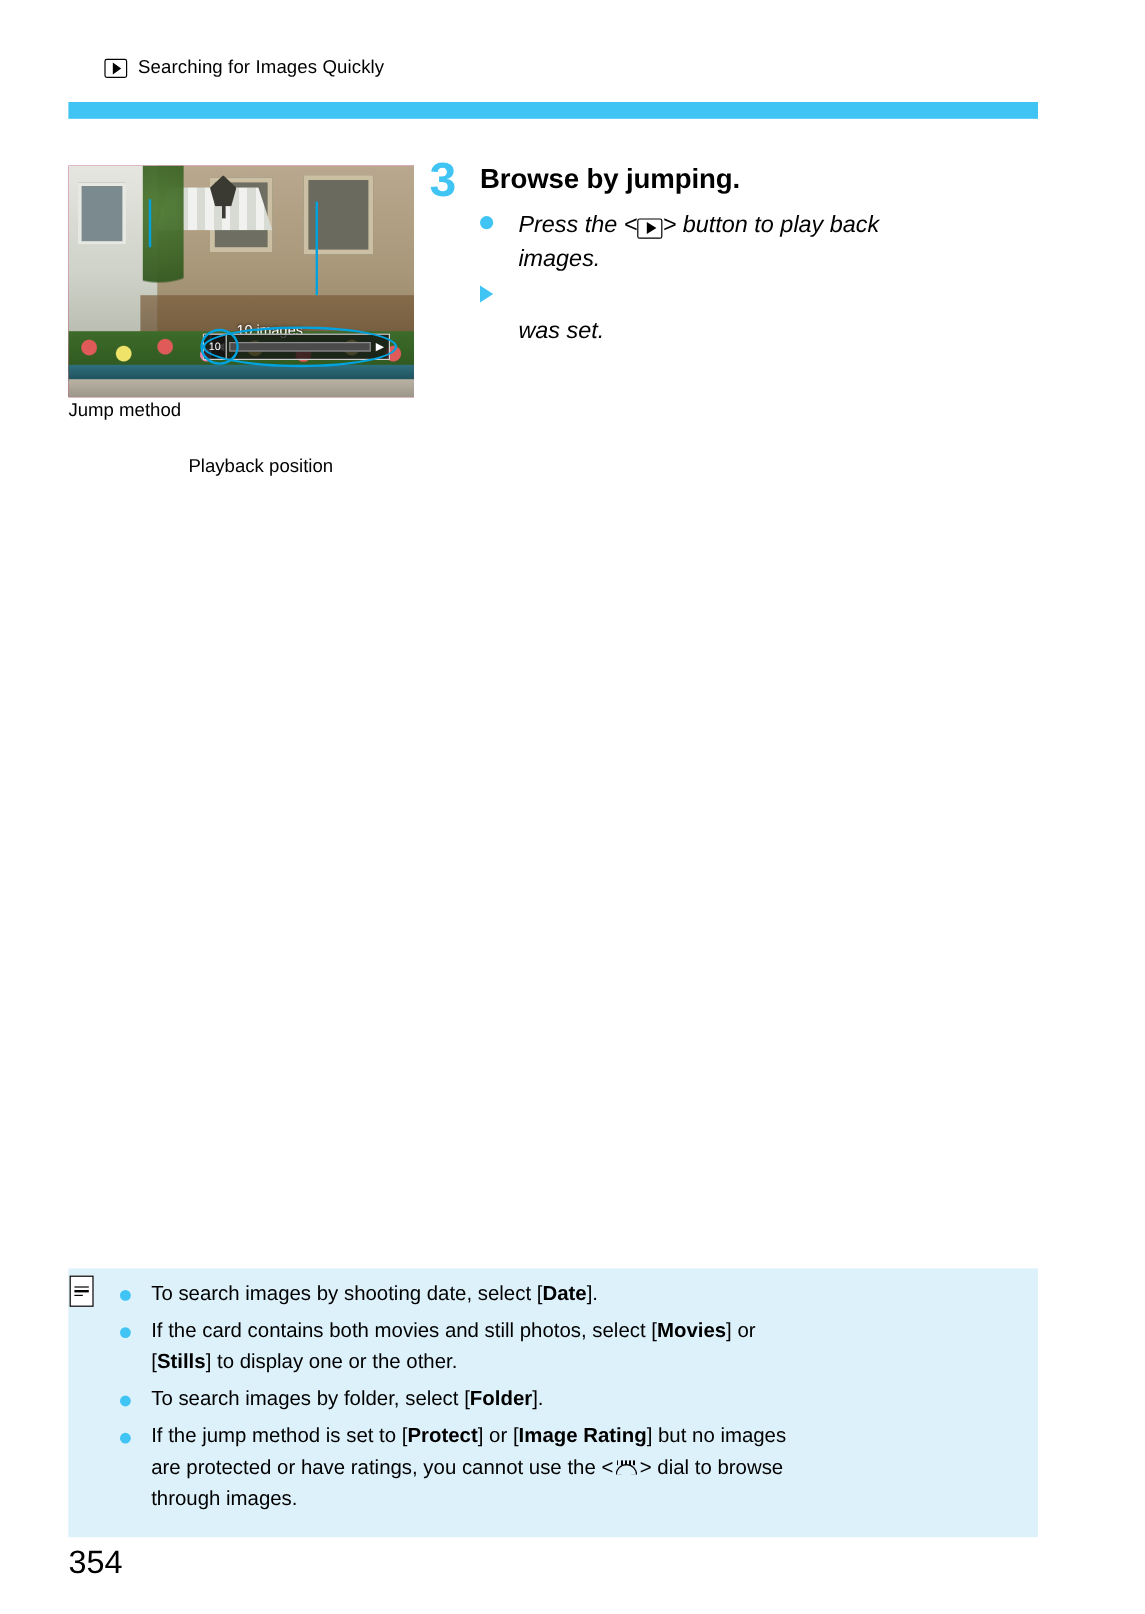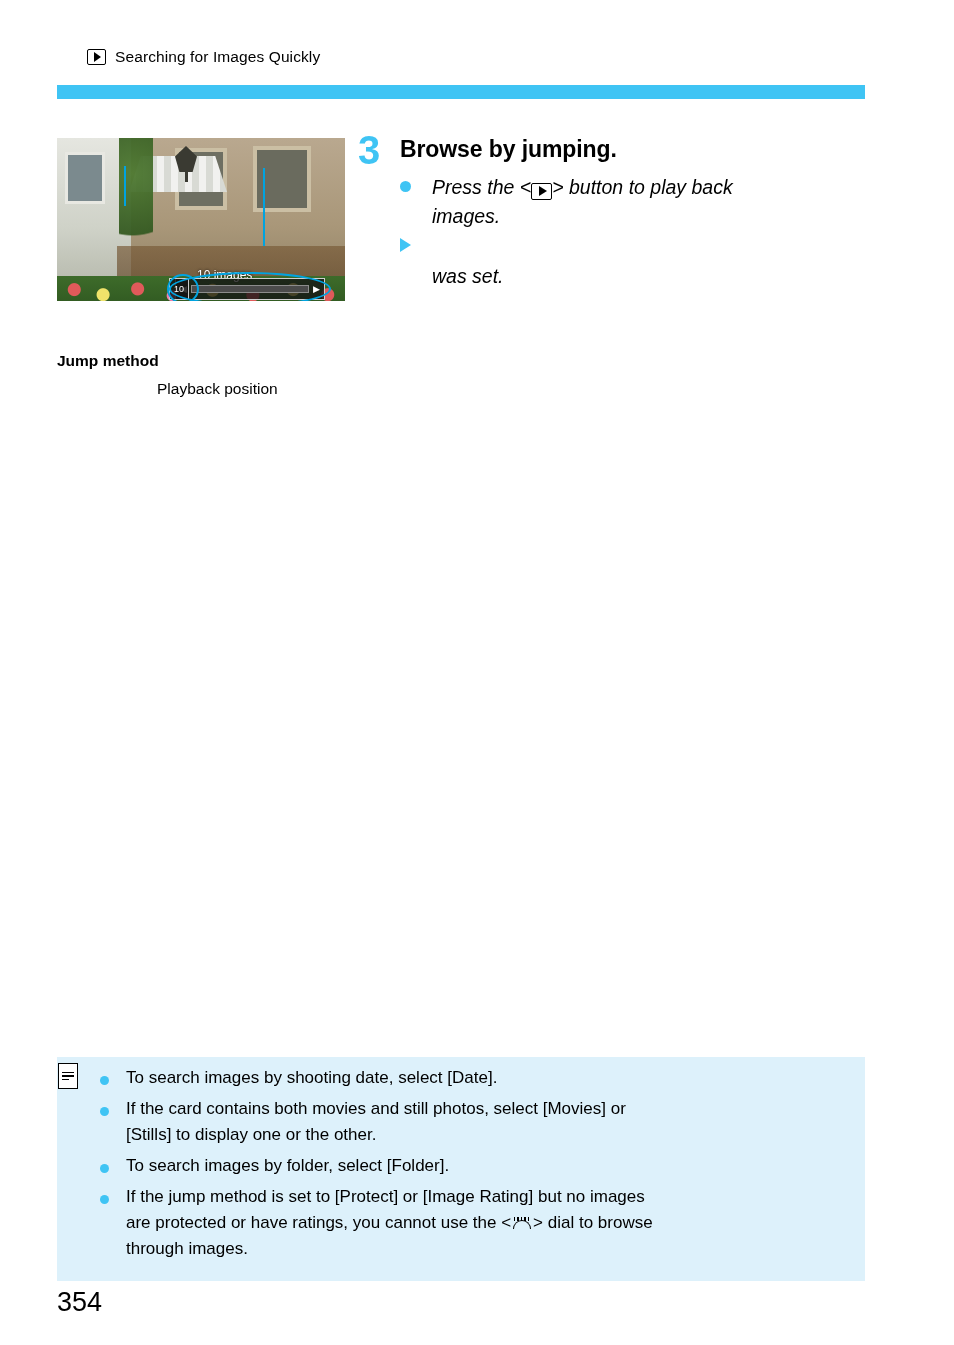--- a/index.html
+++ b/index.html
@@ -58,21 +58,21 @@
     height: 14px;
     background: #3fc4f4;
   }
 
   
   .figure {
     position: absolute;
     left: 57px;
     top: 138px;
     width: 288px;
-    height: 163px;
+    height: 193px;
     overflow: hidden;
     background: #be185d;
   }
   .photo {
     position: absolute;
     inset: 0;
   }
   
   .ph-wall {
     position: absolute;
@@ -217,21 +217,21 @@
     width: 2px;
   }
   .leader-jump { left: 124px; top: 166px; height: 40px; }
   .leader-pos  { left: 263px; top: 168px; height: 78px; }
 
   .caption {
     position: absolute;
     font-size: 15.5px;
     white-space: nowrap;
   }
-  .caption-jump { left: 57px; top: 352px; font-weight: bold; }
+  .caption-jump { left: 57px; top: 334px; }
   .caption-pos  { left: 157px; top: 380px; }
 
   
   .step-number {
     position: absolute;
     left: 358px;
     top: 130px;
     font-size: 40px;
     font-weight: bold;
     color: #3fc4f4;
@@ -372,21 +372,21 @@
   .note-dot {
     display: inline-block;
     width: 9px; height: 9px;
     border-radius: 50%;
     background: #3fc4f4;
   }
   .note-text {
     font-size: 17px;
     line-height: 26px;
   }
-  .note-text b { font-weight: normal; }
+  .note-text b { font-weight: bold; }
 
   .glyph-dial-sm {
     display: inline-block;
     position: relative;
     width: 22px; height: 13px;
     vertical-align: -2px;
   }
   .glyph-dial-sm::before {
     content: "";
     position: absolute;

